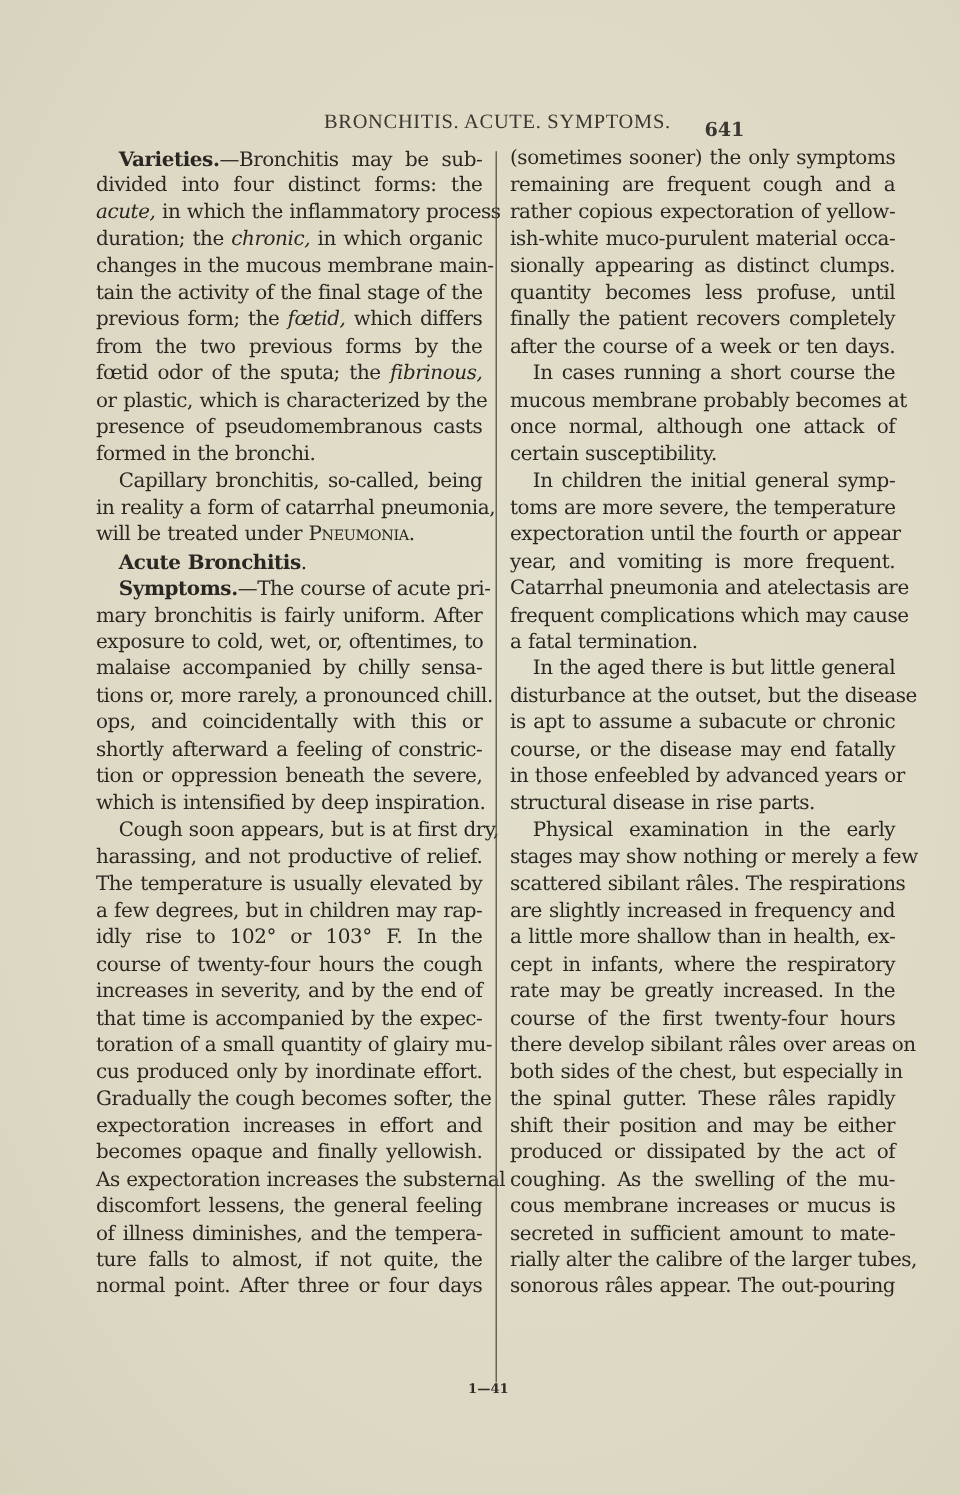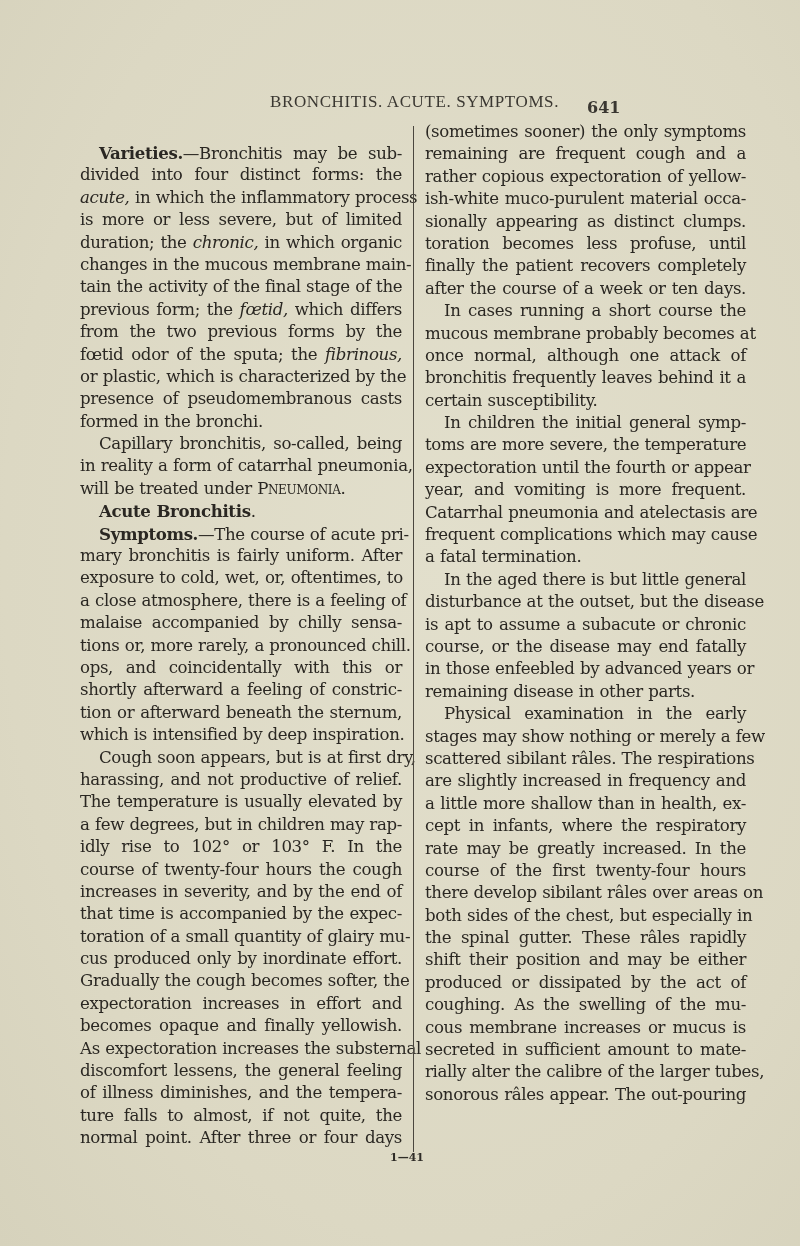--- a/index.html
+++ b/index.html
@@ -11,21 +11,21 @@
   }
   .page { position: relative; width: 800px; height: 1246px;
     background: radial-gradient(ellipse at 55% 45%, #e2dfcc 0%, #dcd8c3 70%, #d6d2bc 100%); }
   .running-head { position: absolute; top: 92px; left: 270px; width: 520px; height: 24px;
     font-family: "Liberation Serif", serif; font-size: 17px; letter-spacing: 0.6px; color: #3a3731; }
   .running-head .title { position: absolute; left: 0; top: 0; }
   .running-head .folio { position: absolute; left: 317px; top: 6px; font-size: 16px; font-weight: bold;
     font-family: "DejaVu Serif", serif; letter-spacing: 0; }
   .col { position: absolute; top: 121px; width: 322px; font-size: 16.6px; line-height: 22.4px;
     letter-spacing: -0.35px; word-spacing: 0.5px; }
-  .col.left { left: 80px; margin-top: 21px; }
+  .col.left { left: 80px; }
   .col.right { left: 425px; width: 321px; }
   .line { display: block; text-align: justify; text-align-last: justify; white-space: nowrap; height: 22.4px; }
   .line.last { text-align-last: left; }
   .line.indent { padding-left: 19px; }
   .line.head-line { padding-left: 19px; text-align-last: left; }
   .bold { font-weight: bold; }
   .ital { font-style: italic; }
   .sc { font-variant: small-caps; }
   .rule { position: absolute; left: 413px; top: 126px; width: 1.2px; height: 1026px; background: #4a463e; }
   .signature { position: absolute; top: 1151px; left: 390px; font-size: 11px; font-weight: bold; color: #2f2c27; }
@@ -36,43 +36,41 @@
 <div class="page">
   <div class="running-head">
     <span class="title">BRONCHITIS. ACUTE. SYMPTOMS.</span>
     <span class="folio">641</span>
   </div>
 
   <div class="col left" id="col-left">
       <span class="line indent"><span class="bold">Varieties.</span><span>—Bronchitis may be sub-</span></span>
       <span class="line"><span>divided into four distinct forms: the</span></span>
       <span class="line"><span class="ital">acute,</span><span> in which the inflammatory process</span></span>
-      <span class="line"><span>is more or less severe, but of limited</span></span>
       <span class="line"><span>duration; the </span><span class="ital">chronic,</span><span> in which organic</span></span>
       <span class="line"><span>changes in the mucous membrane main-</span></span>
       <span class="line"><span>tain the activity of the final stage of the</span></span>
       <span class="line"><span>previous form; the </span><span class="ital">fœtid,</span><span> which differs</span></span>
       <span class="line"><span>from the two previous forms by the</span></span>
       <span class="line"><span>fœtid odor of the sputa; the </span><span class="ital">fibrinous,</span><span></span></span>
       <span class="line"><span>or plastic, which is characterized by the</span></span>
       <span class="line"><span>presence of pseudomembranous casts</span></span>
       <span class="line last"><span>formed in the bronchi.</span></span>
       <span class="line indent"><span>Capillary bronchitis, so-called, being</span></span>
       <span class="line"><span>in reality a form of catarrhal pneumonia,</span></span>
       <span class="line last"><span>will be treated under </span><span class="sc">Pneumonia</span><span>.</span></span>
       <span class="line head-line"><span class="bold">Acute Bronchitis</span><span>.</span></span>
       <span class="line indent"><span class="bold">Symptoms.</span><span>—The course of acute pri-</span></span>
       <span class="line"><span>mary bronchitis is fairly uniform. After</span></span>
       <span class="line"><span>exposure to cold, wet, or, oftentimes, to</span></span>
-      <span class="line"><span>a close atmosphere, there is a feeling of</span></span>
       <span class="line"><span>malaise accompanied by chilly sensa-</span></span>
       <span class="line"><span>tions or, more rarely, a pronounced chill.</span></span>
       <span class="line"><span>ops, and coincidentally with this or</span></span>
       <span class="line"><span>shortly afterward a feeling of constric-</span></span>
-      <span class="line"><span>tion or afterward beneath the sternum,</span></span>
+      <span class="line"><span>tion or oppression beneath the severe,</span></span>
       <span class="line"><span>which is intensified by deep inspiration.</span></span>
       <span class="line indent"><span>Cough soon appears, but is at first dry,</span></span>
       <span class="line"><span>harassing, and not productive of relief.</span></span>
       <span class="line"><span>The temperature is usually elevated by</span></span>
       <span class="line"><span>a few degrees, but in children may rap-</span></span>
       <span class="line"><span>idly rise to 102° or 103° F. In the</span></span>
       <span class="line"><span>course of twenty-four hours the cough</span></span>
       <span class="line"><span>increases in severity, and by the end of</span></span>
       <span class="line"><span>that time is accompanied by the expec-</span></span>
       <span class="line"><span>toration of a small quantity of glairy mu-</span></span>
@@ -86,41 +84,40 @@
       <span class="line"><span>ture falls to almost, if not quite, the</span></span>
       <span class="line"><span>normal point. After three or four days</span></span>
     </div>
   <div class="rule"></div>
   <div class="col right" id="col-right">
       <span class="line"><span>(sometimes sooner) the only symptoms</span></span>
       <span class="line"><span>remaining are frequent cough and a</span></span>
       <span class="line"><span>rather copious expectoration of yellow-</span></span>
       <span class="line"><span>ish-white muco-purulent material occa-</span></span>
       <span class="line"><span>sionally appearing as distinct clumps.</span></span>
-      <span class="line"><span>toration becomes less profuse, until</span></span>
+      <span class="line"><span>quantity becomes less profuse, until</span></span>
       <span class="line"><span>finally the patient recovers completely</span></span>
       <span class="line"><span>after the course of a week or ten days.</span></span>
       <span class="line indent"><span>In cases running a short course the</span></span>
       <span class="line"><span>mucous membrane probably becomes at</span></span>
       <span class="line"><span>once normal, although one attack of</span></span>
-      <span class="line"><span>bronchitis frequently leaves behind it a</span></span>
       <span class="line last"><span>certain susceptibility.</span></span>
       <span class="line indent"><span>In children the initial general symp-</span></span>
       <span class="line"><span>toms are more severe, the temperature</span></span>
       <span class="line"><span>expectoration until the fourth or appear</span></span>
       <span class="line"><span>year, and vomiting is more frequent.</span></span>
       <span class="line"><span>Catarrhal pneumonia and atelectasis are</span></span>
       <span class="line"><span>frequent complications which may cause</span></span>
       <span class="line last"><span>a fatal termination.</span></span>
       <span class="line indent"><span>In the aged there is but little general</span></span>
       <span class="line"><span>disturbance at the outset, but the disease</span></span>
       <span class="line"><span>is apt to assume a subacute or chronic</span></span>
       <span class="line"><span>course, or the disease may end fatally</span></span>
       <span class="line"><span>in those enfeebled by advanced years or</span></span>
-      <span class="line last"><span>remaining disease in other parts.</span></span>
+      <span class="line last"><span>structural disease in rise parts.</span></span>
       <span class="line indent"><span>Physical examination in the early</span></span>
       <span class="line"><span>stages may show nothing or merely a few</span></span>
       <span class="line"><span>scattered sibilant râles. The respirations</span></span>
       <span class="line"><span>are slightly increased in frequency and</span></span>
       <span class="line"><span>a little more shallow than in health, ex-</span></span>
       <span class="line"><span>cept in infants, where the respiratory</span></span>
       <span class="line"><span>rate may be greatly increased. In the</span></span>
       <span class="line"><span>course of the first twenty-four hours</span></span>
       <span class="line"><span>there develop sibilant râles over areas on</span></span>
       <span class="line"><span>both sides of the chest, but especially in</span></span>

